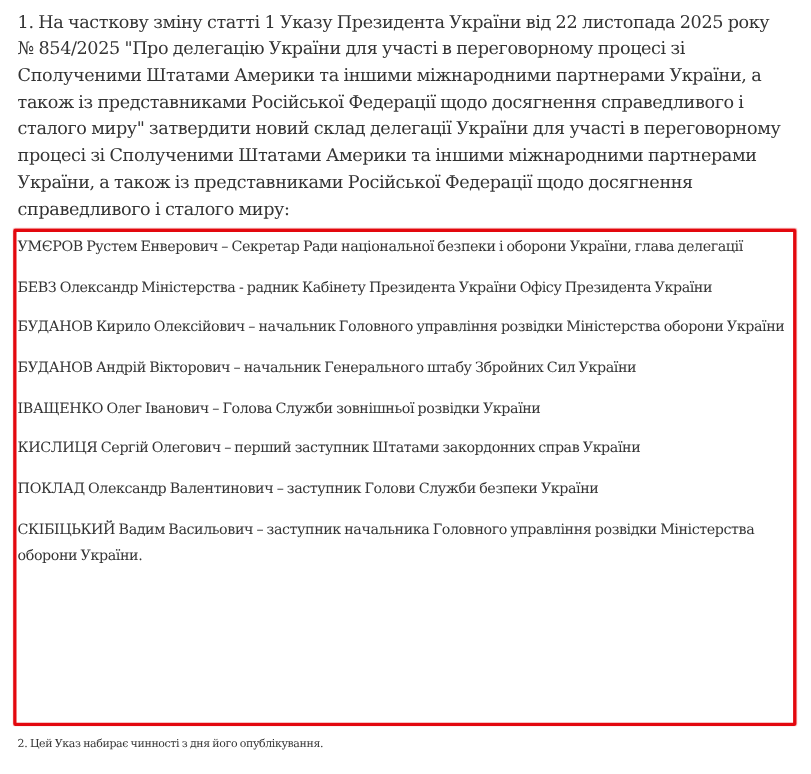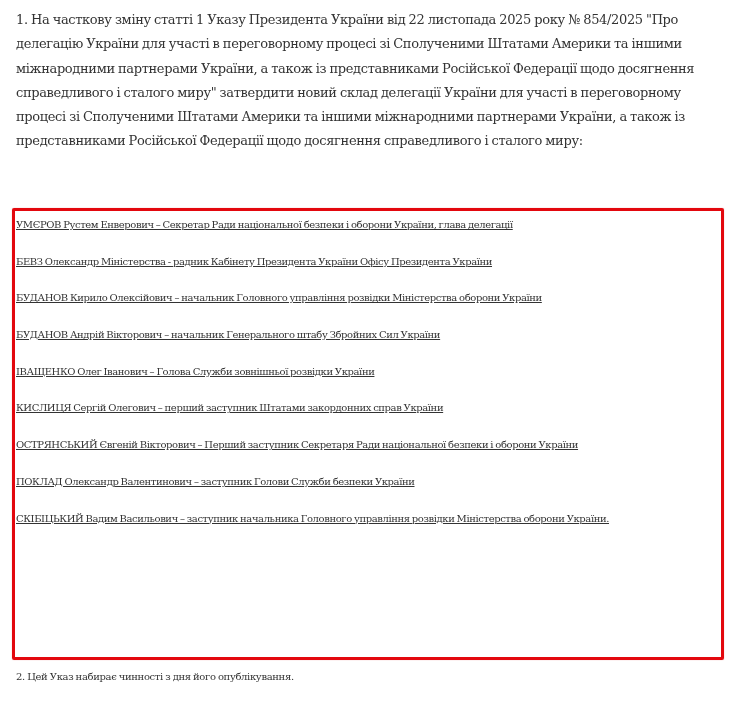--- a/index.html
+++ b/index.html
@@ -15,21 +15,21 @@
       font-family: "DejaVu Serif", "Liberation Serif", serif;
       color: #333333;
     }
     .doc {
       position: absolute;
       left: 16px;
       top: 8px;
       width: 712px;
     }
     .para {
-      font-size: 13px;
+      font-size: 16px;
       line-height: 24.3px;
       margin: 0;
       letter-spacing: -0.35px;
       word-spacing: -0.5px;
     }
     .intro {
       width: 700px;
     }
     .highlight-box {
       position: absolute;
@@ -41,26 +41,25 @@
       border-radius: 2px;
       box-shadow: 0 0 1px rgba(227,8,14,0.5);
     }
     .members {
       position: absolute;
       left: 16px;
       top: 213px;
       width: 700px;
     }
     .member {
-      font-size: 10px;
+      font-size: 13px;
       line-height: 24.3px;
       margin: 0 0 12.4px 0;
       letter-spacing: -0.4px;
       word-spacing: -0.6px;
-      text-decoration: underline;
     }
     .outro {
       position: absolute;
       left: 16px;
       top: 665px;
       font-size: 10px;
       line-height: 24.3px;
       margin: 0;
       letter-spacing: -0.35px;
       word-spacing: -0.5px;
@@ -75,18 +74,17 @@
 
 <div class="highlight-box"></div>
 
 <div class="members">
   <p class="member">УМЄРОВ Рустем Енверович – Секретар Ради національної безпеки і оборони України, глава делегації</p>
   <p class="member">БЕВЗ Олександр Міністерства - радник Кабінету Президента України Офісу Президента України</p>
   <p class="member">БУДАНОВ Кирило Олексійович – начальник Головного управління розвідки Міністерства оборони України</p>
   <p class="member">БУДАНОВ Андрій Вікторович – начальник Генерального штабу Збройних Сил України</p>
   <p class="member">ІВАЩЕНКО Олег Іванович – Голова Служби зовнішньої розвідки України</p>
   <p class="member">КИСЛИЦЯ Сергій Олегович – перший заступник Штатами закордонних справ України</p>
-  <p class="member">ОСТРЯНСЬКИЙ Євгеній Вікторович – Перший заступник Секретаря Ради національної безпеки і оборони України</p>
   <p class="member">ПОКЛАД Олександр Валентинович – заступник Голови Служби безпеки України</p>
   <p class="member">СКІБІЦЬКИЙ Вадим Васильович – заступник начальника Головного управління розвідки Міністерства оборони України.</p>
 </div>
 
 <p class="outro">2. Цей Указ набирає чинності з дня його опублікування.</p>
 
 </body></html>

